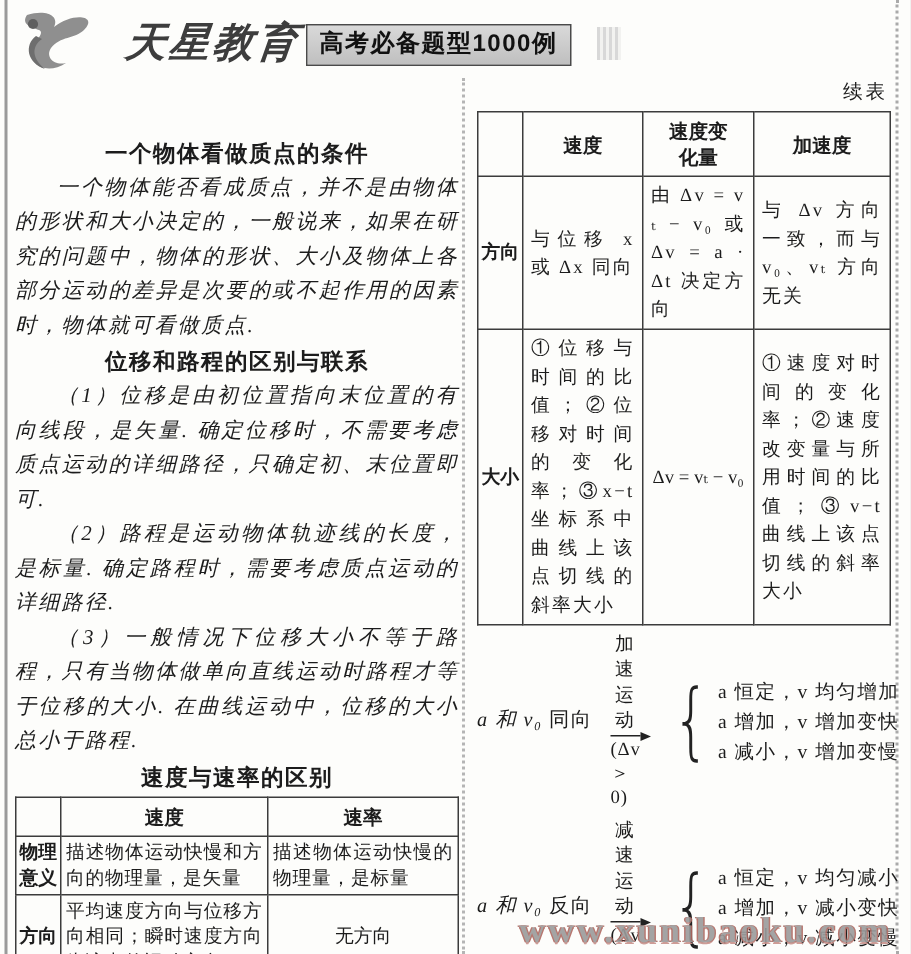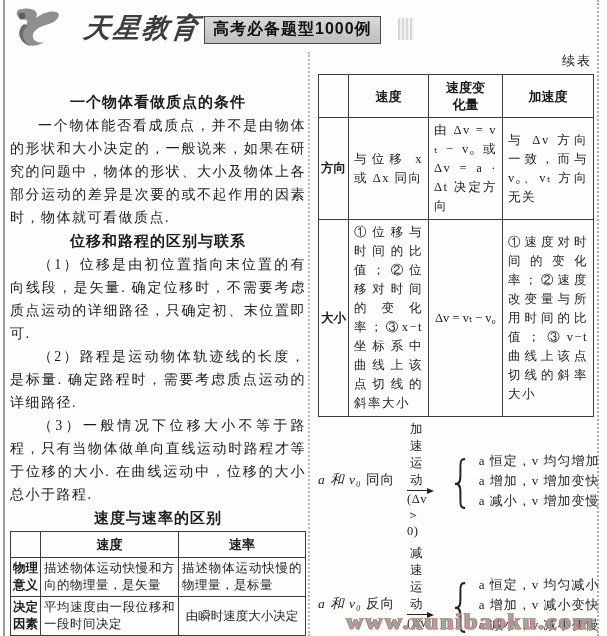--- a/index.html
+++ b/index.html
@@ -28,21 +28,21 @@
   .badge-strategy .circ{display:inline-block;border:2px solid #555;border-radius:50%;
         width:24px;height:24px;line-height:24px;text-align:center;margin:0 1px;}
   .badge-strategy .dash{color:#777;}
 
   
   .left-col{position:absolute;left:10px;top:90px;width:296px;}
   .right-col{position:absolute;left:318px;top:50px;width:276px;}
 
   .h{font-size:15px;font-weight:bold;text-align:center;margin:3px 0 2px;
      font-family:"Liberation Sans","DejaVu Sans",sans-serif;letter-spacing:1px;}
-  .p{font-size:14px;line-height:23px;text-align:justify;text-indent:2em;margin:0;letter-spacing:1.5px;}
+  .p{font-size:14px;line-height:23px;text-align:justify;text-indent:2em;margin:0;letter-spacing:1.5px;font-style:italic;}
 
   
   table{border-collapse:collapse;width:100%;table-layout:fixed;margin:3px 0 2px;}
   th,td{border:1.2px solid #3c3c3c;padding:2px 3px;font-size:12.5px;line-height:17px;
         text-align:center;vertical-align:middle;word-break:break-all;}
   th{font-family:"Liberation Sans","DejaVu Sans",sans-serif;font-weight:bold;font-size:13px;padding:4px 15px;}
   td.lbl{font-family:"Liberation Sans","DejaVu Sans",sans-serif;font-weight:bold;padding:2px 1px;margin-top:24px;}
   td.txt{text-align:justify;letter-spacing:.5px;}
   .rtable td{line-height:19px;}
   .rtable td.txt{letter-spacing:1.5px;padding:3px 5px;}
@@ -125,25 +125,20 @@
         <th></th>
         <th>速度</th>
         <th>速率</th>
       </tr>
       <tr>
         <td class="lbl">物理意义</td>
         <td class="txt">描述物体运动快慢和方向的物理量，是矢量</td>
         <td class="txt">描述物体运动快慢的物理量，是标量</td>
       </tr>
       <tr>
-        <td class="lbl">决定因素</td>
-        <td class="txt">平均速度由一段位移和一段时间决定</td>
-        <td>由瞬时速度大小决定</td>
-      </tr>
-      <tr>
         <td class="lbl">方向</td>
         <td class="txt">平均速度方向与位移方向相同；瞬时速度方向为该点的运动方向</td>
         <td>无方向</td>
       </tr>
 
     </tbody>
       </table>
 
   </div>
 

